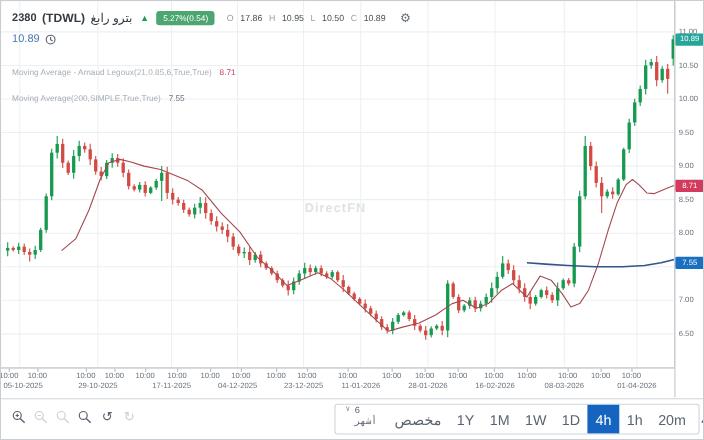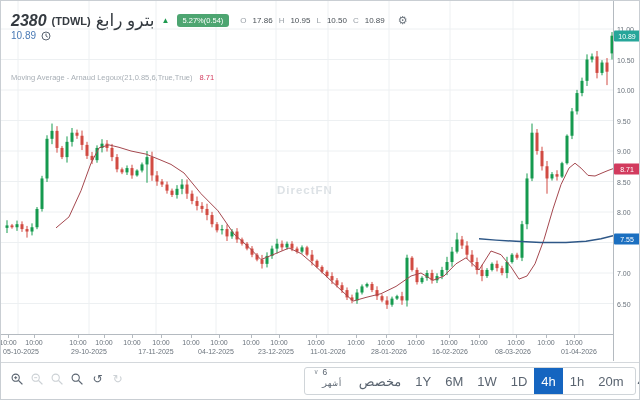--- a/index.html
+++ b/index.html
@@ -3,23 +3,23 @@
 <meta charset="utf-8">
 <style>
   html,body{margin:0;padding:0;background:#f4f5f6;}
   .screen{position:relative;width:638px;height:398px;background:#fff;border:1px solid #c9ced3;
     font-family:"Liberation Sans",sans-serif;overflow:hidden;}
   #watermark{position:absolute;left:276px;top:183px;font-size:11.5px;font-weight:bold;
     color:#dde2e6;letter-spacing:1px;z-index:1;}
   #chart{position:absolute;left:0;top:0;z-index:2;}
   
   .hdr-row1{position:absolute;left:10px;top:9px;z-index:5;display:flex;align-items:center;gap:5px;white-space:nowrap;}
-  .sym-code{font-size:16px;font-weight:bold;color:#343a40;font-style:italic;}
+  .sym-code{font-size:10px;font-weight:bold;color:#343a40;}
   .sym-mkt{font-size:11px;font-weight:bold;color:#343a40;}
-  .sym-name{font-size:17px;color:#343a40;}
+  .sym-name{font-size:11px;color:#343a40;}
   .up-tri{font-size:8px;color:#1e9a4f;margin:0 2px;}
   .chg-badge{background:#4da571;color:#fff;font-size:7.5px;padding:2px 6px;border-radius:3px;}
   .ohlc{display:flex;gap:6px;margin-left:6px;font-size:8px;align-items:center;}
   .ohlc .k{color:#9aa1a8;}
   .ohlc .v{color:#4a5157;}
   .gear{font-size:11px;color:#6a737c;margin-left:8px;cursor:pointer;}
   .hdr-row2{position:absolute;left:10px;top:29px;z-index:5;display:flex;align-items:center;gap:5px;}
   .last-price{font-size:10px;color:#4a7ab5;}
   .dt-tokens{font-size:9px;color:#4a5157;direction:ltr;}
   .dt-tokens span{display:inline-block;margin-right:3px;}
@@ -345,23 +345,27 @@
   </div>
 
   <div class="hdr-row2">
     <span class="last-price">10.89</span>
     <svg width="10" height="10" viewBox="0 0 10 10">
       <circle cx="5" cy="5" r="4" fill="none" stroke="#5a6470" stroke-width="1"></circle>
       <path d="M5 2.6 V5 L6.8 6.2" fill="none" stroke="#5a6470" stroke-width="1"></path>
     </svg>
   </div>
 
-  <div class="ind-row" style="top:72px;">
+  <div class="ind-row" style="top:60px;">
     <span>Moving Average - Arnaud Legoux(21,0.85,6,True,True)</span>
     <span class="val" style="color:#d23b5e;">8.71</span>
+  </div>
+  <div class="ind-row" style="top:84px;">
+    <span>Moving Average(200,SIMPLE,True,True)</span>
+    <span class="val" style="color:#6b7480;">7.55</span>
   </div>
 
   <div class="price-axis" id="price-axis">
       <span class="ax-lbl" style="top: 28px;">11.00</span>
       <span class="ax-lbl" style="top: 58.5px;">10.50</span>
       <span class="ax-lbl" style="top: 89px;">10.00</span>
       <span class="ax-lbl" style="top: 119.5px;">9.50</span>
       <span class="ax-lbl" style="top: 150px;">9.00</span>
       <span class="ax-lbl" style="top: 180.5px;">8.50</span>
       <span class="ax-lbl" style="top: 211px;">8.00</span>
@@ -455,21 +459,21 @@
         <span class="nav-ic rot" style="color: rgb(204, 209, 213);">↻</span>
       </div>
     <div class="tf-box" id="tf-box">
       <div class="dropdown">
         <span class="chev">∨</span>
         <span>6 أشهر</span>
       </div>
       <div class="tf-divider"></div>
     <div class="tf">مخصص</div>
         <div class="tf">1Y</div>
-        <div class="tf">6M</div>
+        <div class="tf">1M</div>
         <div class="tf">1W</div>
         <div class="tf">1D</div>
         <div class="tf active">4h</div>
         <div class="tf">1h</div>
         <div class="tf">20m</div>
         <div class="tf">4m</div>
         <div class="tf">10m</div>
         <div class="tf">5m</div>
       </div>
   </div>

